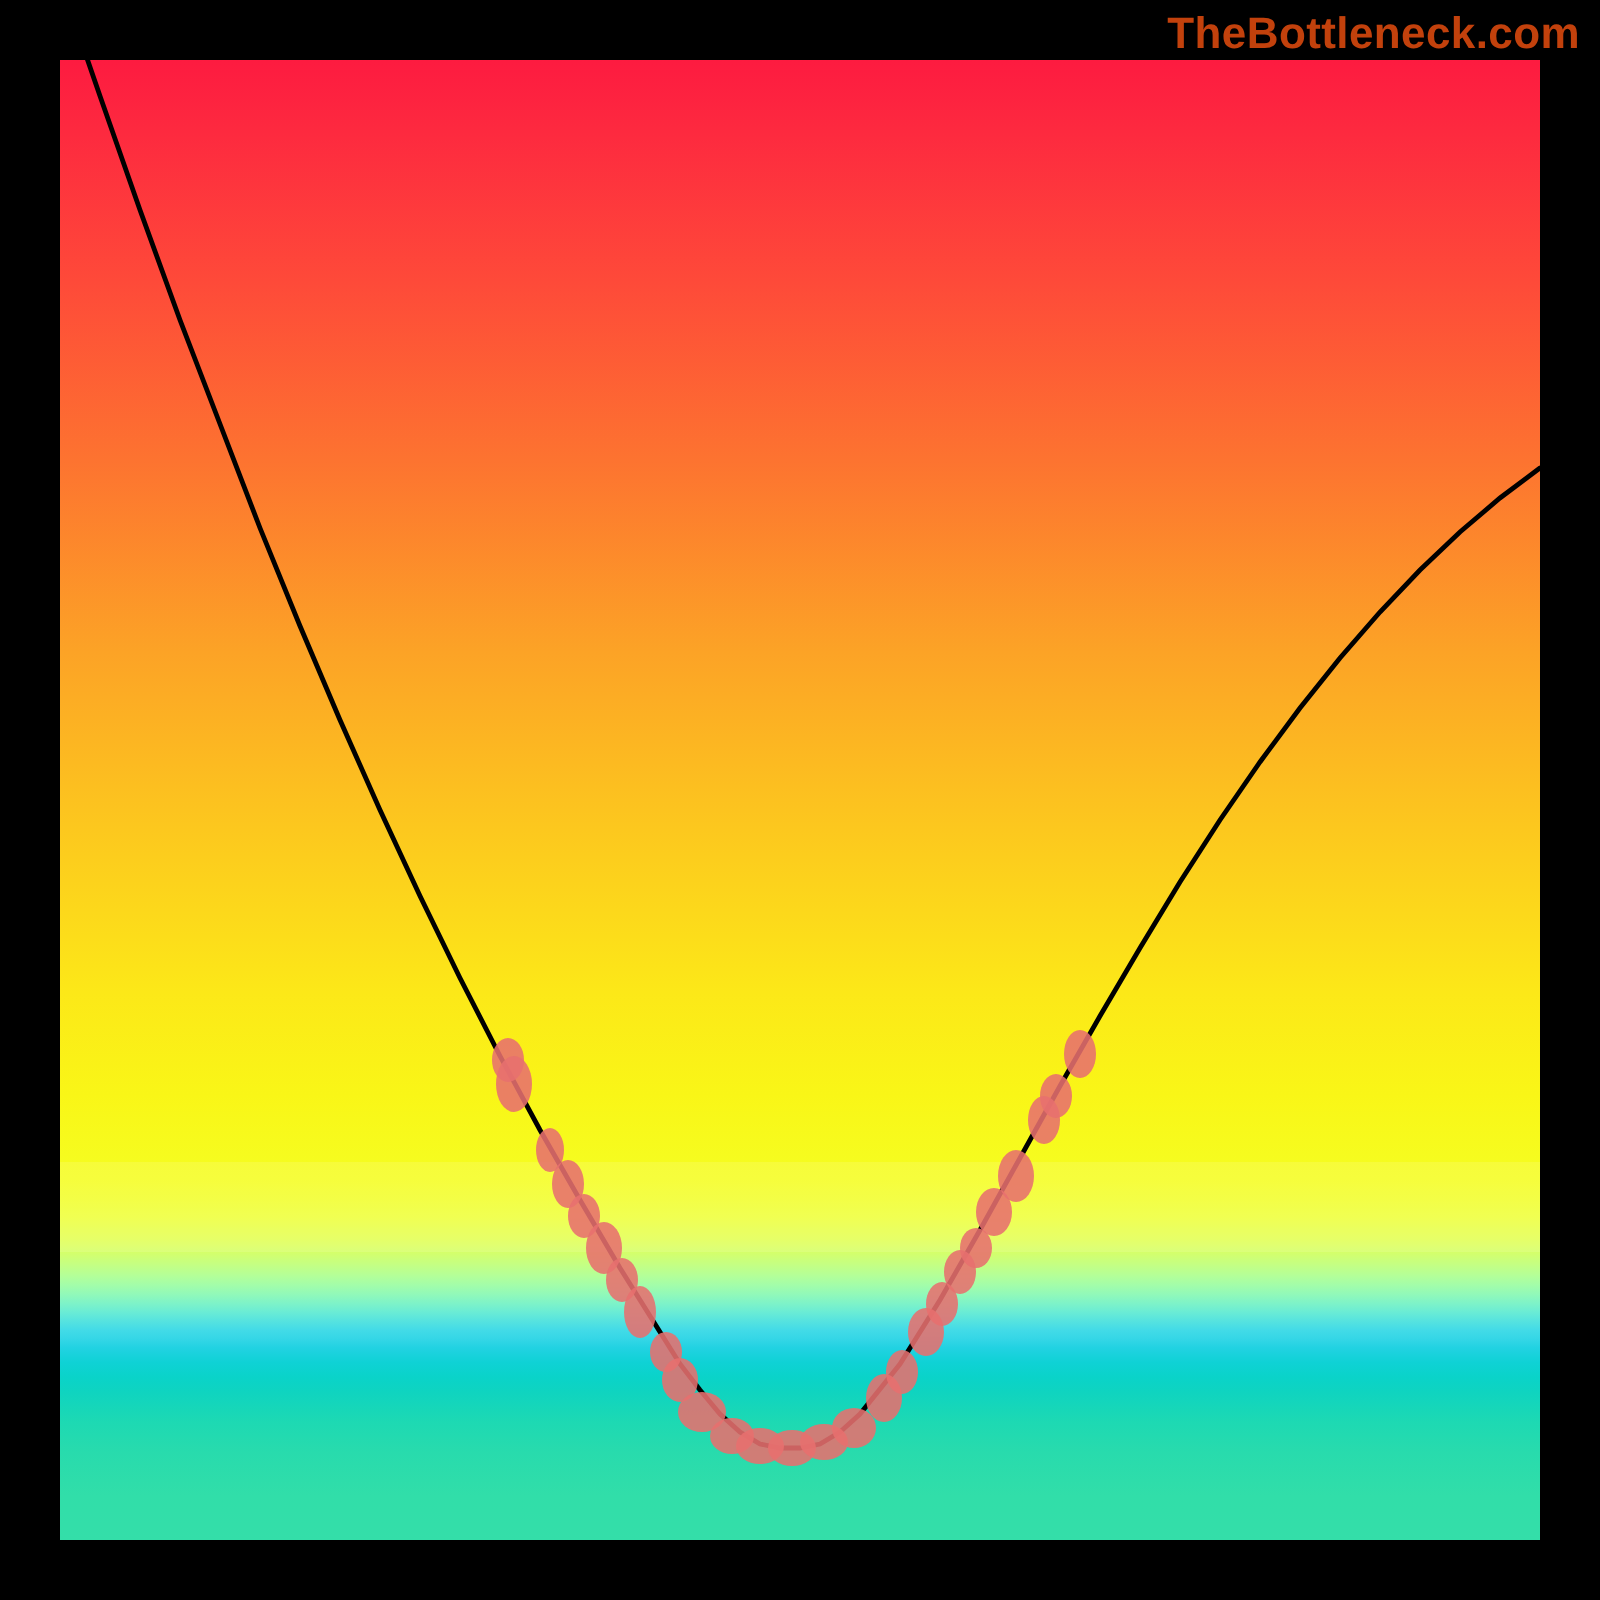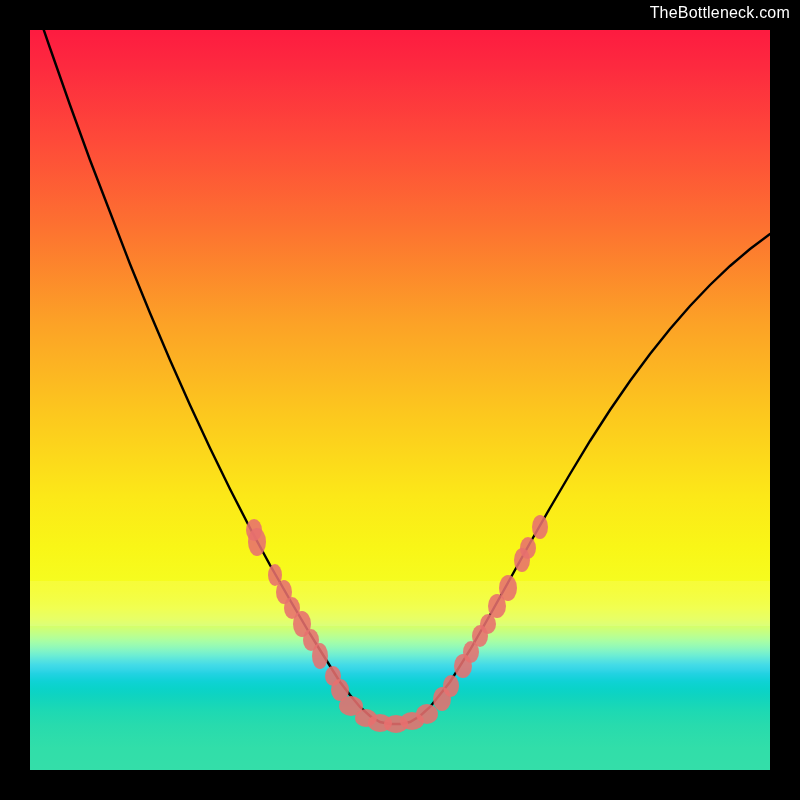--- a/index.html
+++ b/index.html
@@ -14,23 +14,23 @@
   .frame {
     position: relative;
     width: 800px;
     height: 800px;
     background: #000;
   }
   .watermark {
     position: absolute;
     top: 4px;
     right: 10px;
-    color: #ffffff;
-    font-size: 16px;
-    font-weight: 400;
+    color: #c2410c;
+    font-size: 22px;
+    font-weight: 700;
     letter-spacing: 0.2px;
     user-select: none;
   }
   .plot-area {
     position: absolute;
     left: 30px;
     top: 30px;
     width: 740px;
     height: 740px;
     overflow: hidden;

